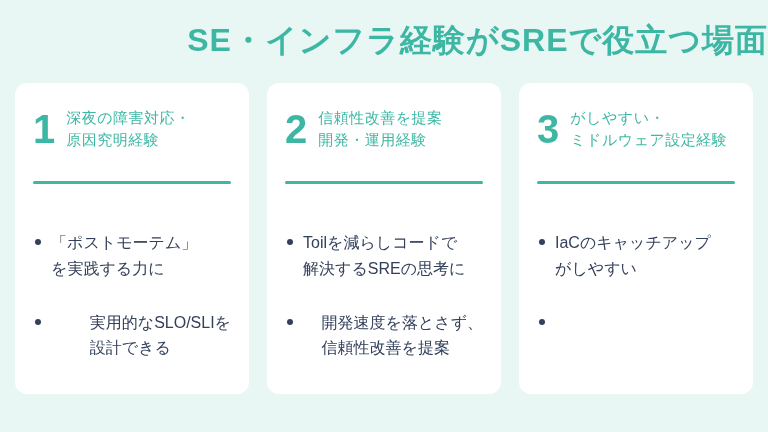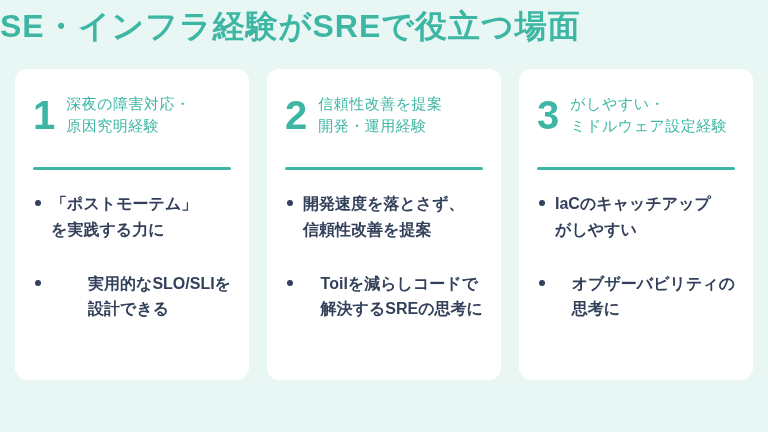--- a/index.html
+++ b/index.html
@@ -4,22 +4,22 @@
 <style>
   * { margin: 0; padding: 0; box-sizing: border-box; }
   html, body { width: 768px; height: 432px; }
   body {
     background: #E8F6F4;
     font-family: "Liberation Sans", "DejaVu Sans", sans-serif;
     overflow: hidden;
   }
   .page { width: 768px; height: 432px; position: relative; }
   .title {
-    margin-top: 7px;
-    text-align: left;
+    margin-top: 21px;
+    text-align: right;
     font-size: 32px;
     font-weight: 800;
     letter-spacing: 1px;
     color: #3DB7A4;
     line-height: 1.2;
   }
   .cards {
     display: flex;
     gap: 18px;
     padding: 0 15px;
@@ -59,22 +59,21 @@
   }
   .divider {
     border: none;
     height: 3px;
     background: #3DB7A4;
     margin-top: 26px;
     border-radius: 2px;
   }
   .bullets {
     list-style: none;
-    margin-top: 21px;
-    font-weight: bold;
+    margin-top: 46px;
   }
   .bullet {
     display: flex;
     align-items: flex-start;
   }
   .bullet + .bullet { margin-top: 28px; justify-content: space-between; }
   .bullet-dot {
     flex: 0 0 auto;
     width: 6px;
     height: 6px;
@@ -121,46 +120,44 @@
     <section class="card">
       <div class="card-header">
         <span class="card-number">2</span>
         <h2 class="card-heading">信頼性改善を提案
 開発・運用経験</h2>
       </div>
       <hr class="divider">
       <ul class="bullets">
         <li class="bullet">
           <span class="bullet-dot"></span>
-          <span class="bullet-text">開発速度を落とさず、
-信頼性改善を提案</span>
+          <span class="bullet-text">Toilを減らしコードで
+解決するSREの思考に</span>
         </li>
         <li class="bullet">
           <span class="bullet-dot"></span>
-          <span class="bullet-text">Toilを減らしコードで
-解決するSREの思考に</span>
+          <span class="bullet-text">開発速度を落とさず、
+信頼性改善を提案</span>
         </li>
       </ul>
     </section>
 
     <section class="card">
       <div class="card-header">
         <span class="card-number">3</span>
         <h2 class="card-heading">がしやすい・
 ミドルウェア設定経験</h2>
       </div>
       <hr class="divider">
       <ul class="bullets">
         <li class="bullet">
           <span class="bullet-dot"></span>
           <span class="bullet-text">IaCのキャッチアップ
 がしやすい</span>
         </li>
         <li class="bullet">
           <span class="bullet-dot"></span>
-          <span class="bullet-text">オブザーバビリティの
-思考に</span>
         </li>
       </ul>
     </section>
 
   </div>
 </div>
 
 </body></html>

